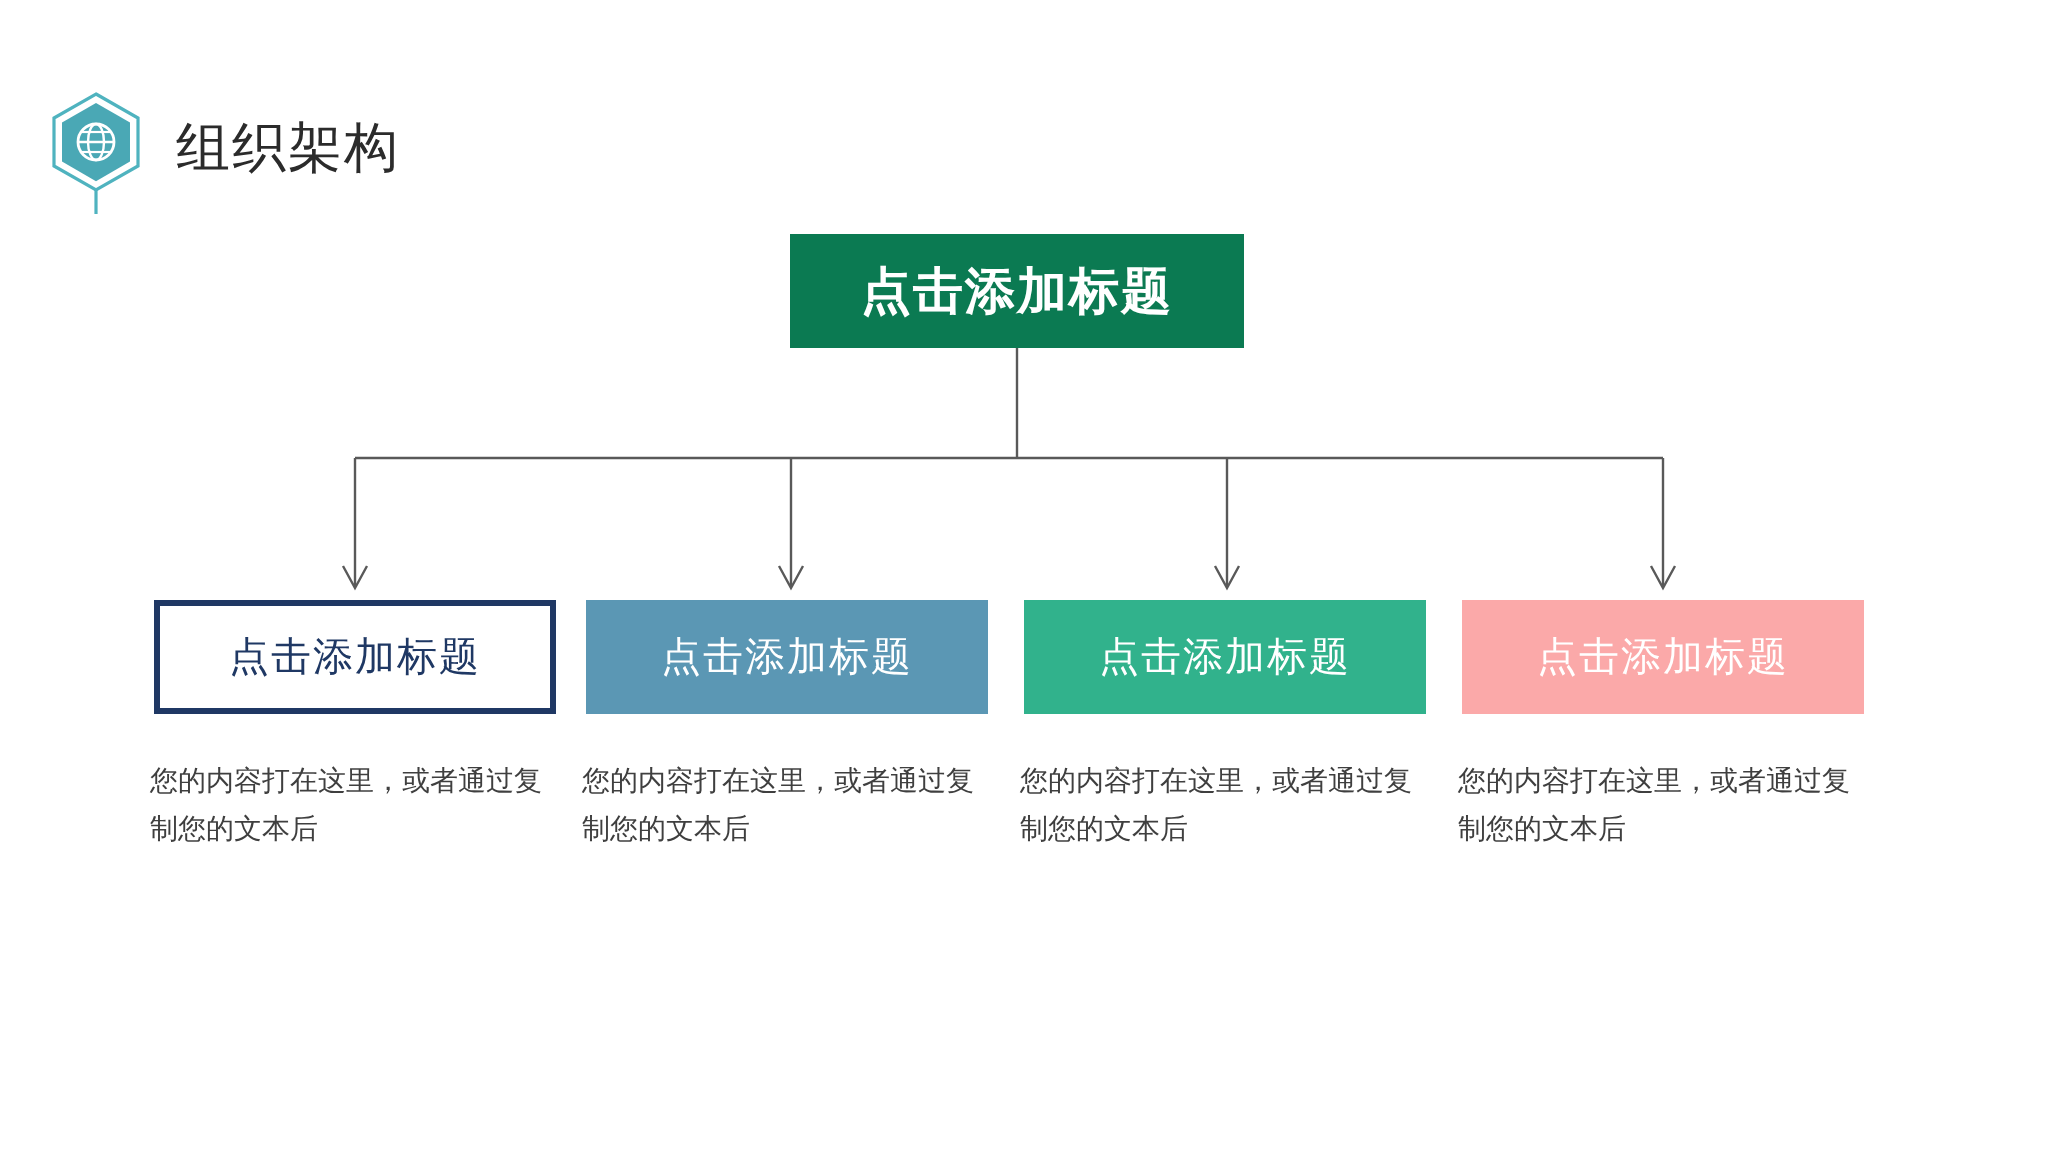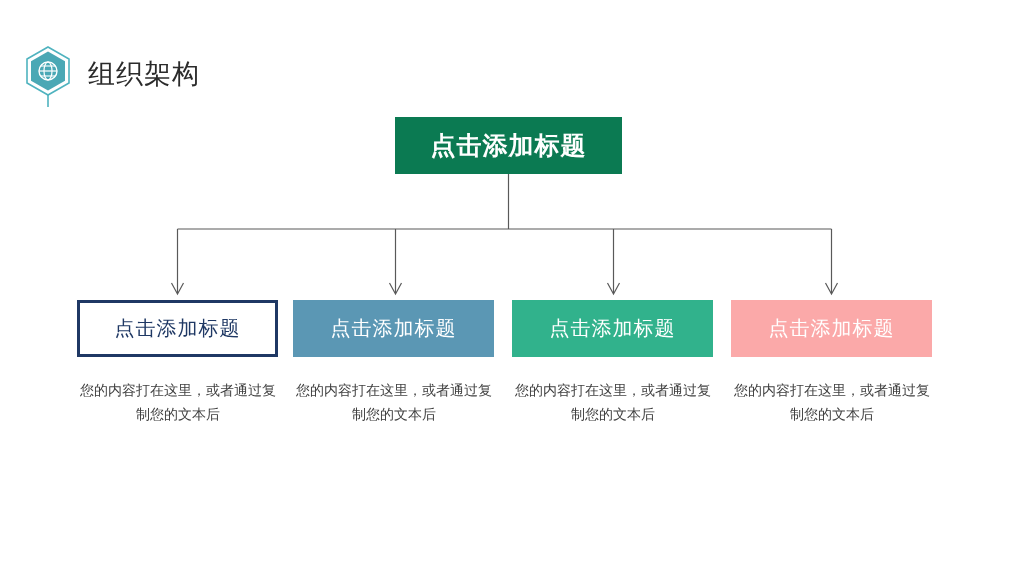--- a/index.html
+++ b/index.html
@@ -116,21 +116,20 @@
   .child-node.c2 .node-label { color: #ffffff; }
 
   .child-node.c3 { left: 731px; background: #fba9a9; }
   .child-node.c3 .node-label { color: #ffffff; }
 
   
   .caption {
     position: absolute;
     top: 378px;
     width: 206px;
-    text-align: center;
     font-size: 14px;
     line-height: 24px;
     color: #3f3f3f;
   }
   .caption.p0 { left: 75px; }
   .caption.p1 { left: 291px; }
   .caption.p2 { left: 510px; }
   .caption.p3 { left: 729px; }
 </style>
 </head>

